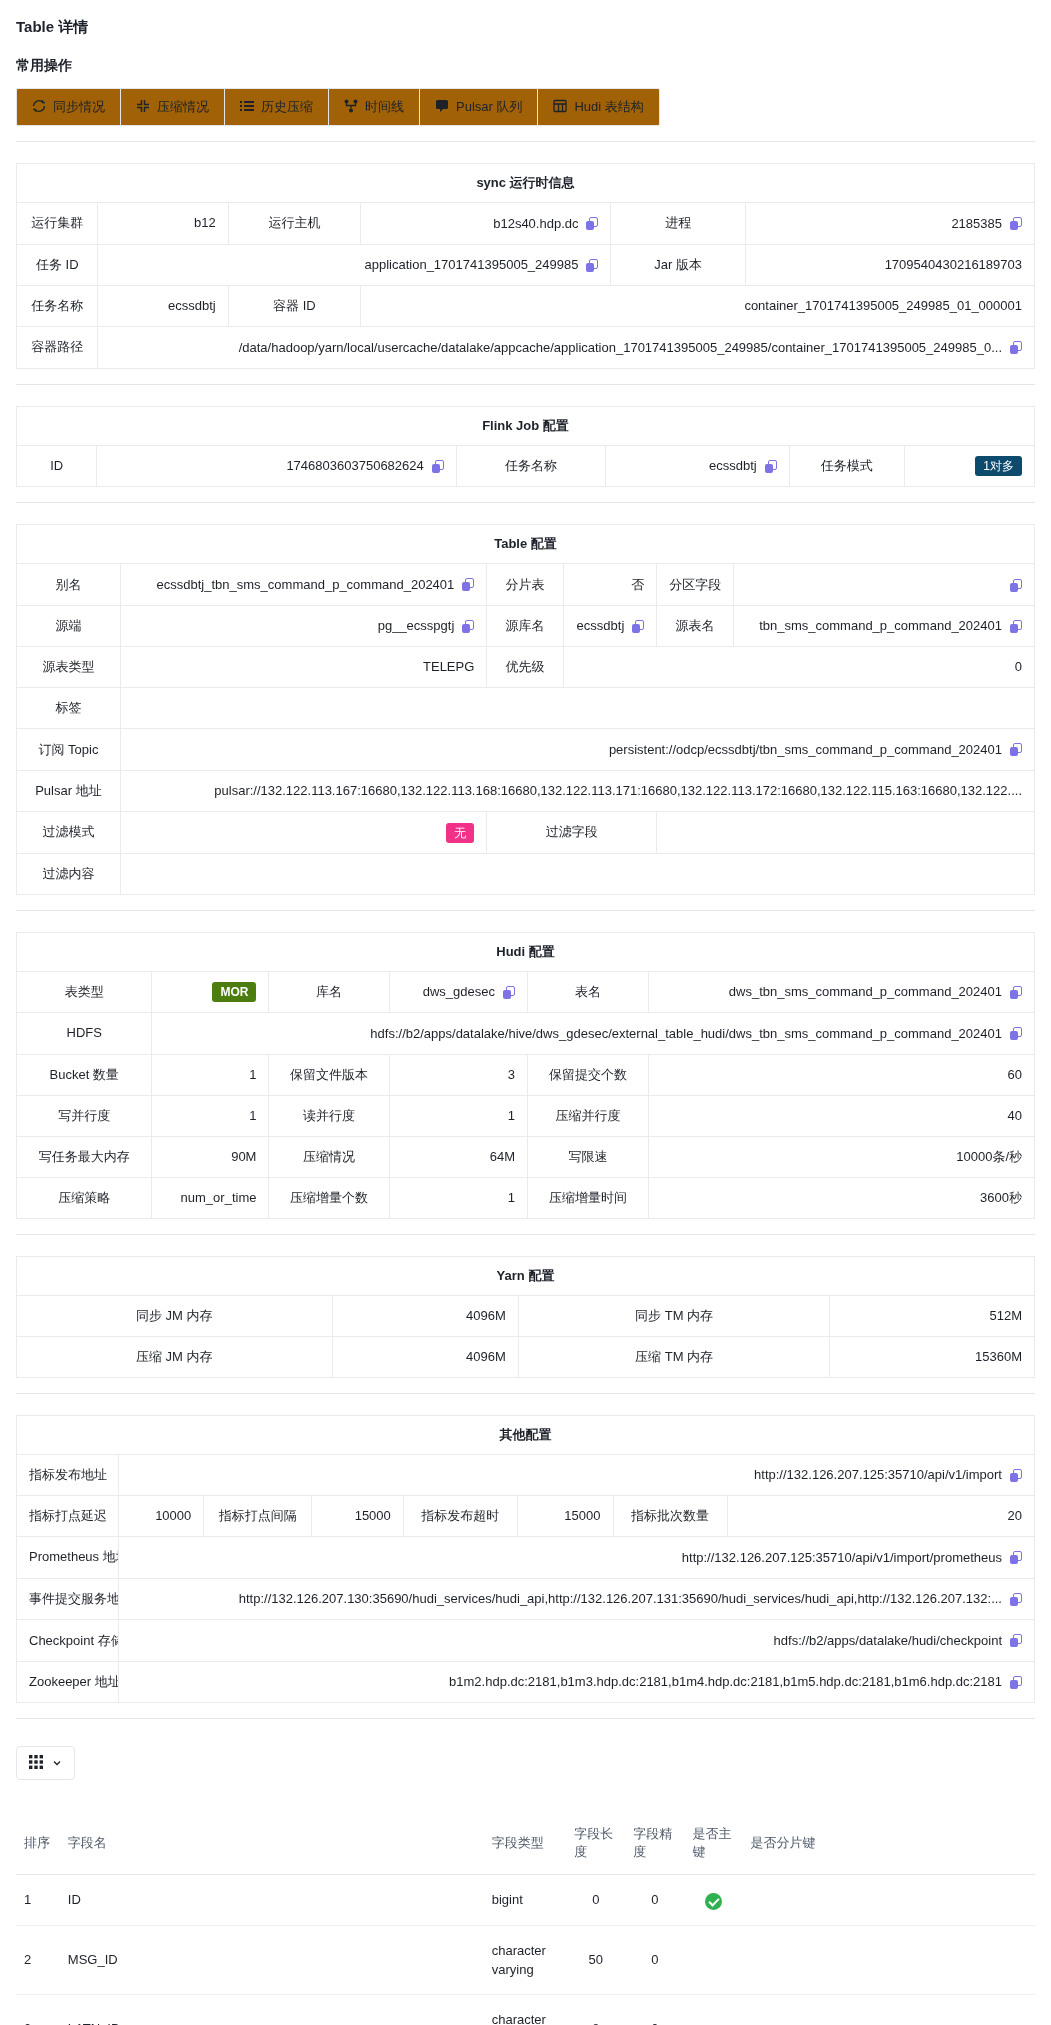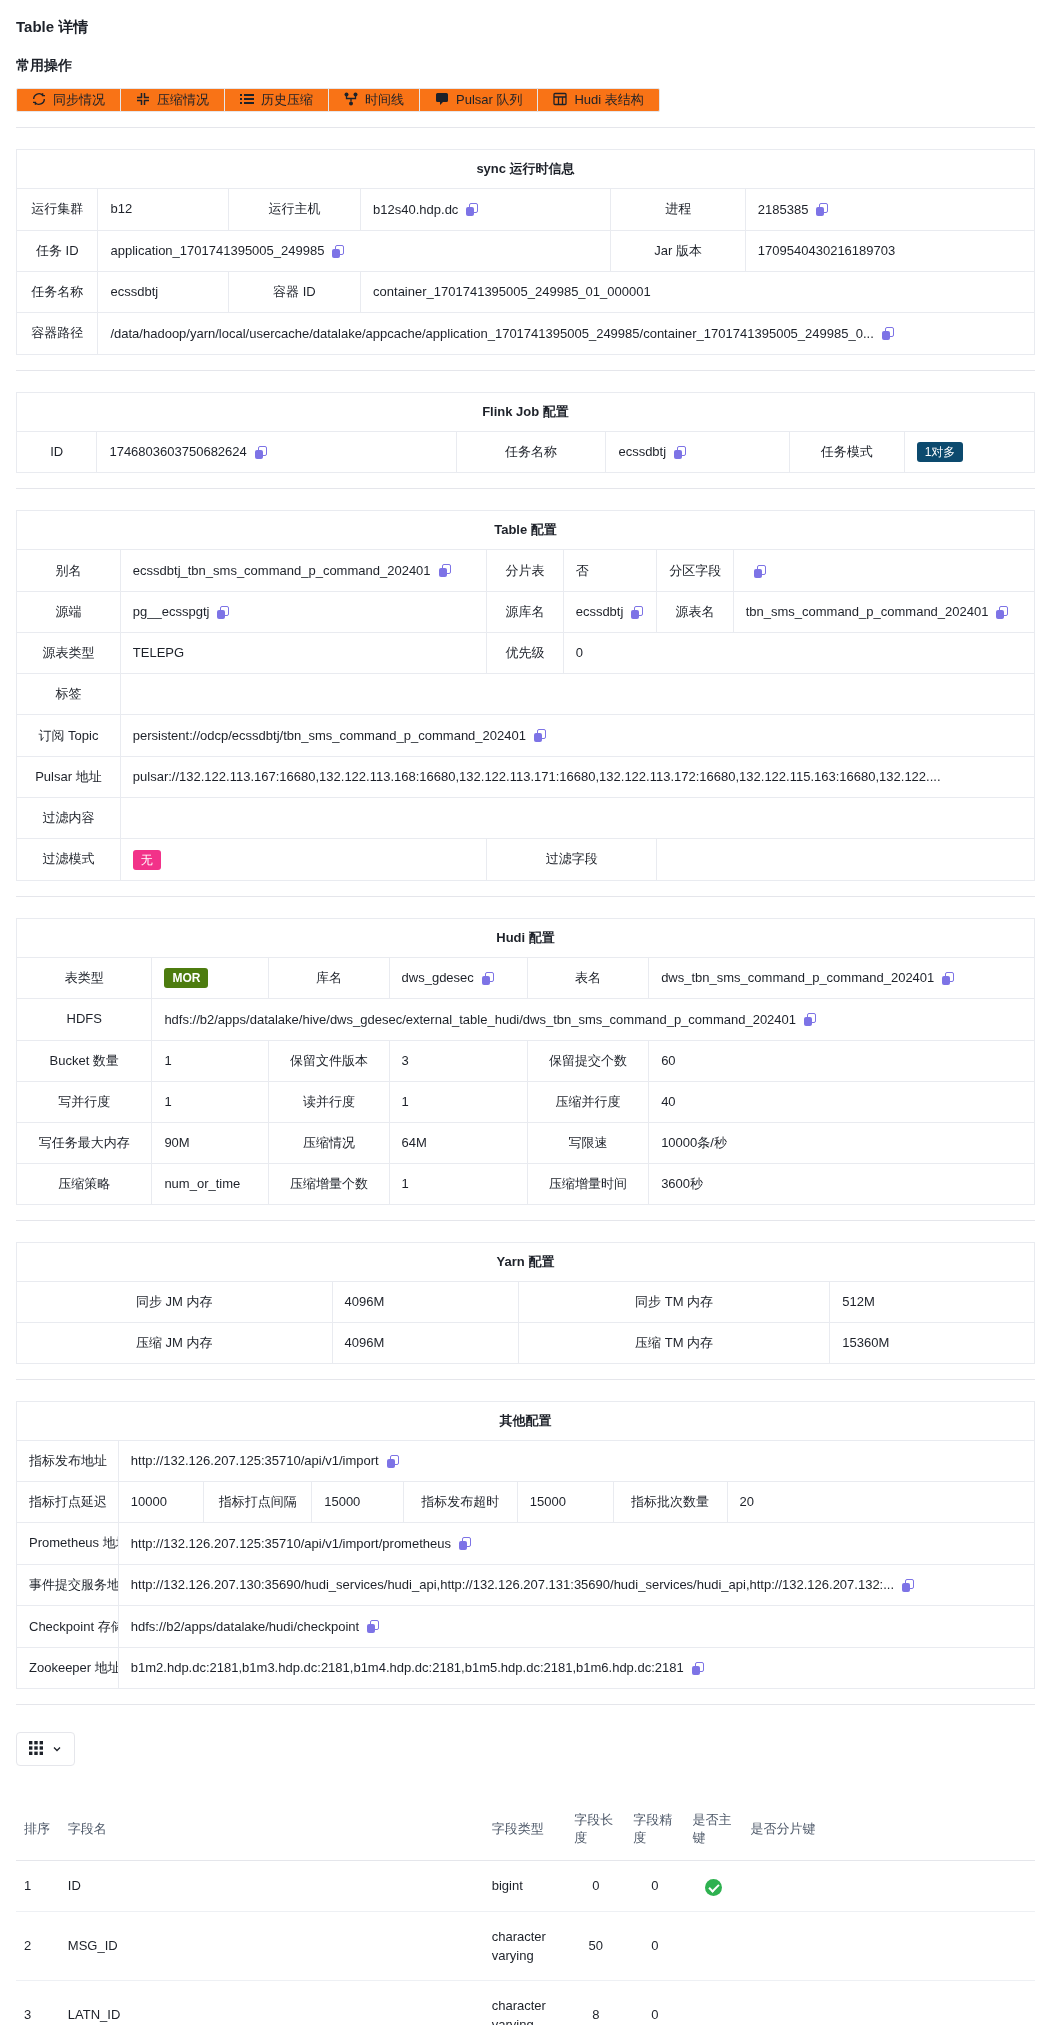--- a/index.html
+++ b/index.html
@@ -1,31 +1,31 @@
 <!DOCTYPE html>
 <html><head>
 <meta charset="utf-8">
 <style>
   *{box-sizing:border-box}
   body{margin:0;background:#fff;color:#1d2129;font-family:"Liberation Sans","DejaVu Sans",sans-serif}
   .page{width:1051px;height:2025px;overflow:hidden;padding:10px 16px 0}
   .page-title{font-size:15px;font-weight:bold;margin:8px 0 20px}
   .ops-label{font-size:14px;font-weight:bold;margin:0 0 13px}
   .ops-group{display:inline-flex}
-  .op-btn{display:inline-flex;align-items:center;gap:7px;height:24px;padding:0 15px;background:#f97316;
+  .op-btn{display:inline-flex;align-items:center;gap:7px;height:38px;padding:0 15px;background:#a16207;
     border:1px solid #e5e6eb;margin-left:-1px;font-size:13px;color:#1d2129;cursor:pointer;font-family:inherit;white-space:nowrap}
   .op-btn:first-child{margin-left:0;border-radius:2px 0 0 2px}
   .op-btn:last-child{border-radius:0 2px 2px 0}
   .op-btn svg{flex:none}
   .divider{border-top:1px solid #e5e6eb;margin:15px 0 21px}
   table.cfg{width:100%;border-collapse:collapse;table-layout:fixed;font-size:13px}
   .cfg td{border:1px solid #e9ebf0;padding:10px 12px;line-height:20px;vertical-align:middle}
   .cfg .ttl{text-align:center;font-weight:bold;padding:9px 12px}
   .cfg .lbl{font-weight:normal;text-align:center;white-space:nowrap;overflow:hidden}
-  .cfg .val{text-align:left;white-space:nowrap;overflow:hidden}
+  .cfg .val{text-align:right;white-space:nowrap;overflow:hidden}
   .vwrap{display:inline-flex;align-items:center;gap:8px;max-width:100%;vertical-align:middle}
   .vtext{white-space:nowrap}
   .copy{position:relative;width:12px;height:13px;display:inline-block;flex:none;cursor:pointer}
   .copy::before{content:"";position:absolute;right:0;top:0;width:7px;height:8px;border:1.4px solid #7d73e6;border-radius:2px}
   .copy::after{content:"";position:absolute;left:0;bottom:0;width:8px;height:9px;border-radius:2px;background:#7d73e6}
   .badge{display:inline-block;padding:1px 8px;border-radius:3px;font-size:12px;line-height:18px;color:#fff;vertical-align:middle}
   .badge-lilac{background:#0c4a6e}
   .badge-pink{background:#f23289}
   .badge-blue{background:#4d7c0f;font-weight:bold}
   .grid-btn{display:inline-flex;align-items:center;gap:9px;height:34px;padding:0 12px;background:#fff;
@@ -247,28 +247,28 @@
       <td class="val" colspan="5"><span class="vwrap">
               <span class="vtext">persistent://odcp/ecssdbtj/tbn_sms_command_p_command_202401</span>
               <span class="copy"></span>
             </span></td>
     </tr>
     <tr>
       <td class="lbl">Pulsar 地址</td>
       <td class="val" colspan="5">pulsar://132.122.113.167:16680,132.122.113.168:16680,132.122.113.171:16680,132.122.113.172:16680,132.122.115.163:16680,132.122....</td>
     </tr>
     <tr>
-      <td class="lbl">过滤内容</td>
-      <td class="val" colspan="5"></td>
-    </tr>
-    <tr>
       <td class="lbl">过滤模式</td>
       <td class="val"><span class="badge badge-pink">无</span></td>
       <td class="lbl" colspan="2">过滤字段</td>
       <td class="val" colspan="2"></td>
+    </tr>
+    <tr>
+      <td class="lbl">过滤内容</td>
+      <td class="val" colspan="5"></td>
     </tr>
   </tbody>
     </table>
 
   <div class="divider"></div>
 
   
   <table class="cfg">
     <colgroup>
         <col style="width:13.3%">

